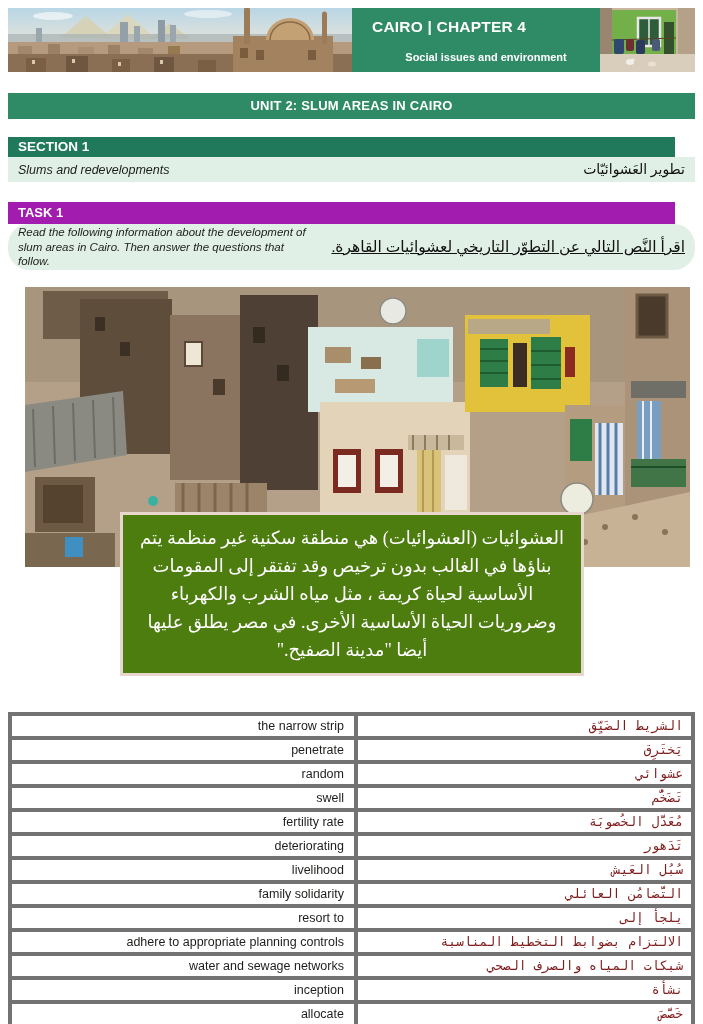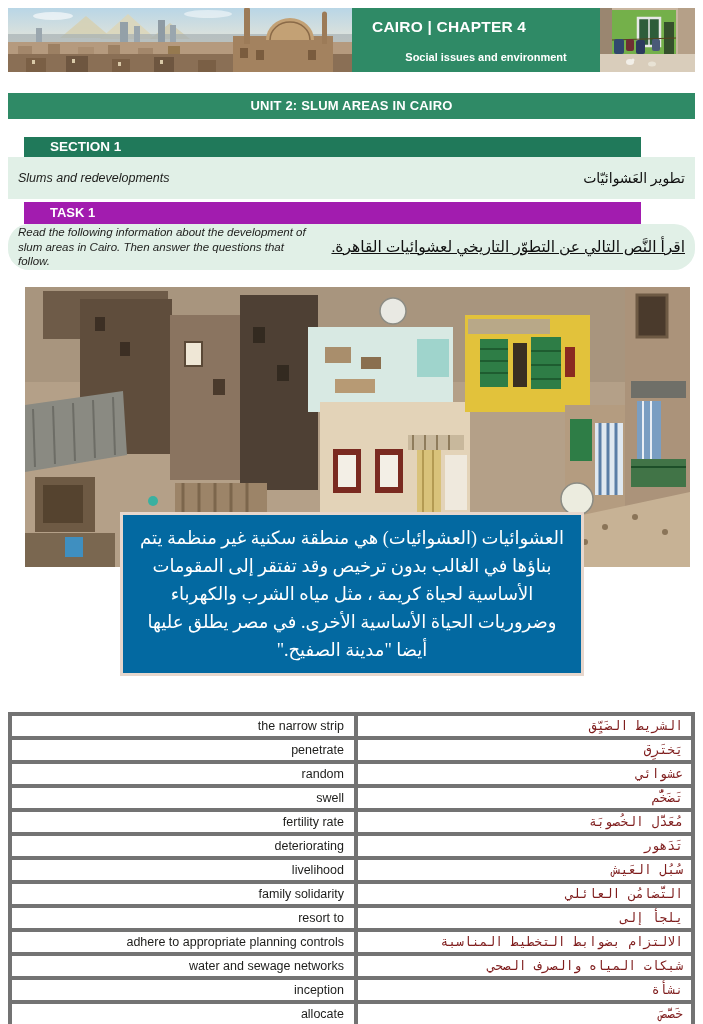--- a/index.html
+++ b/index.html
@@ -13,42 +13,42 @@
                  display:flex;flex-direction:column;justify-content:center;padding-left:20px;box-sizing:border-box;}
   .hdr-title{font-size:15.5px;font-weight:bold;letter-spacing:.2px;}
   .hdr-sub{font-size:11px;font-weight:bold;margin-top:15px;text-align:center;}
   .hdr-photo-right{width:95px;height:64px;flex:0 0 auto;}
 
   
   .unit-banner{position:absolute;left:8px;top:93px;width:687px;height:26px;background:#2f8a66;
                color:#fff;font-weight:bold;font-size:13px;text-align:center;line-height:26px;letter-spacing:.2px;}
 
   
-  .bar{position:absolute;left:8px;width:617px;color:#fff;font-weight:bold;
-       padding-left:26px;box-sizing:border-box;margin-left:16px;}
+  .bar{position:absolute;left:8px;width:667px;color:#fff;font-weight:bold;
+       padding-left:10px;box-sizing:border-box;}
   .section-bar{top:137px;height:20px;line-height:20px;background:#20795a;font-size:13.5px;}
-  .section-strip{position:absolute;left:8px;top:157px;width:687px;height:42px;background:#e1f0e7;
+  .section-strip{position:absolute;left:8px;top:157px;width:687px;height:25px;background:#e1f0e7;
                  display:flex;justify-content:space-between;align-items:center;
                  padding:0 10px;box-sizing:border-box;}
   .en-italic{font-style:italic;font-size:12.5px;color:#1d1d1b;}
   .ar-text{direction:rtl;font-family:"Liberation Serif","DejaVu Sans",serif;font-size:14px;color:#111;}
 
   .task-bar{top:202px;height:22px;line-height:22px;background:#a21caf;font-size:13px;}
   .task-strip{position:absolute;left:8px;top:224px;width:687px;height:46px;background:#e1f0e7;
               display:flex;justify-content:space-between;align-items:center;
               padding:2px 10px;box-sizing:border-box;border-radius:21px;}
   .task-en{font-style:italic;font-size:11.5px;line-height:1.3;width:292px;color:#1d1d1b;}
   .task-ar{direction:rtl;font-family:"Liberation Serif","DejaVu Sans",serif;font-size:15.5px;color:#111;
            text-align:right;flex:1;text-decoration:underline;}
 
   
   .photo-wrap{position:absolute;left:25px;top:287px;width:665px;height:386px;}
   .photo-wrap svg{display:block;}
   .caption-box{position:absolute;left:95px;top:225px;width:464px;min-height:160px;box-sizing:border-box;
-               background:#0369a1;border:3px solid #e7d7cd;
+               background:#4d7c0f;border:3px solid #e7d7cd;
                color:#fff;direction:rtl;text-align:center;
                font-family:"Liberation Serif","DejaVu Sans",serif;
                font-size:18px;line-height:28px;padding:9px 14px;}
 
   
   .vocab-table{position:absolute;left:8px;top:712px;width:687px;border-collapse:collapse;
                font-size:12.5px;}
   .vocab-table td{border:4px solid #737373;height:20px;padding:0;vertical-align:middle;}
   .vocab-table td.en{width:347px;text-align:right;padding-right:10px;color:#1d1d1b;}
   .vocab-table td.ar{width:340px;text-align:right;padding-right:8px;direction:rtl;

